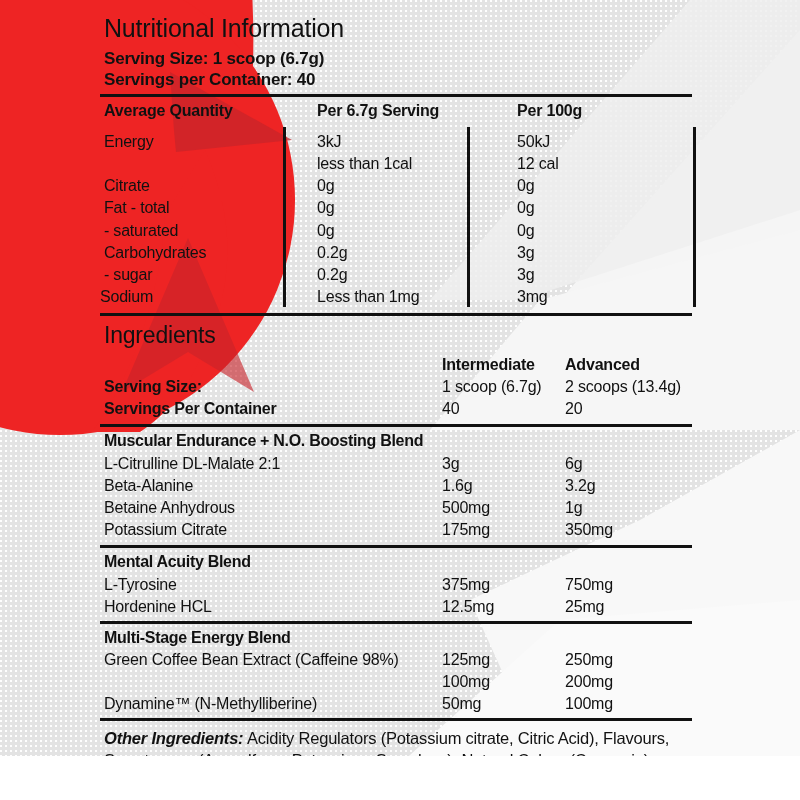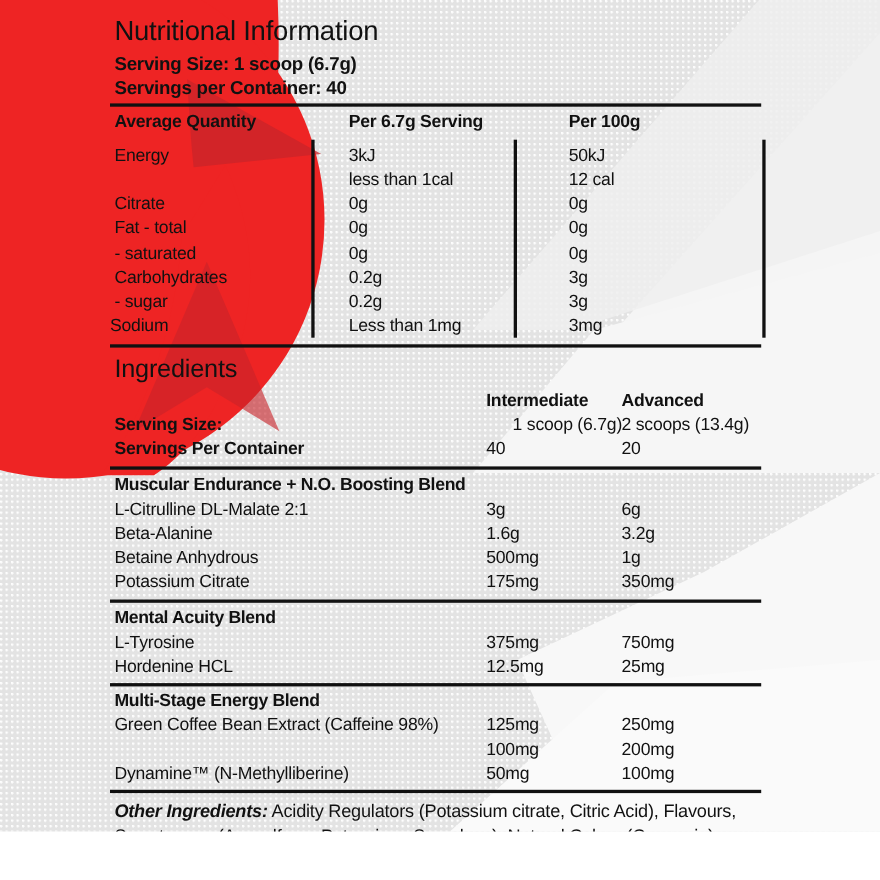--- a/index.html
+++ b/index.html
@@ -180,21 +180,21 @@
     <div class="blk row-txt" style="left:517px; top:289px;">3mg</div>
 
     <div class="hrule" style="left:100px; top:313px; width:592px; height:3px;"></div>
 
     <div class="blk sect-title" style="left:104px; top:324px;">Ingredients</div>
 
     <div class="blk hdr-bold" style="left:442px; top:357px;">Intermediate</div>
     <div class="blk hdr-bold" style="left:565px; top:357px;">Advanced</div>
 
     <div class="blk hdr-bold" style="left:104px; top:379px;">Serving Size:</div>
-    <div class="blk row-txt" style="left:442px; top:379px;margin-left:24px;">1 scoop (6.7g)</div>
+    <div class="blk row-txt" style="left:442px; top:379px;">1 scoop (6.7g)</div>
     <div class="blk row-txt" style="left:565px; top:379px;">2 scoops (13.4g)</div>
 
     <div class="blk hdr-bold" style="left:104px; top:401px;">Servings Per Container</div>
     <div class="blk row-txt" style="left:442px; top:401px;">40</div>
     <div class="blk row-txt" style="left:565px; top:401px;">20</div>
 
     <div class="hrule" style="left:100px; top:424px; width:592px; height:3px;"></div>
 
     <div class="blk blend-hdr" style="left:104px; top:433px;">Muscular Endurance + N.O. Boosting Blend</div>
 

